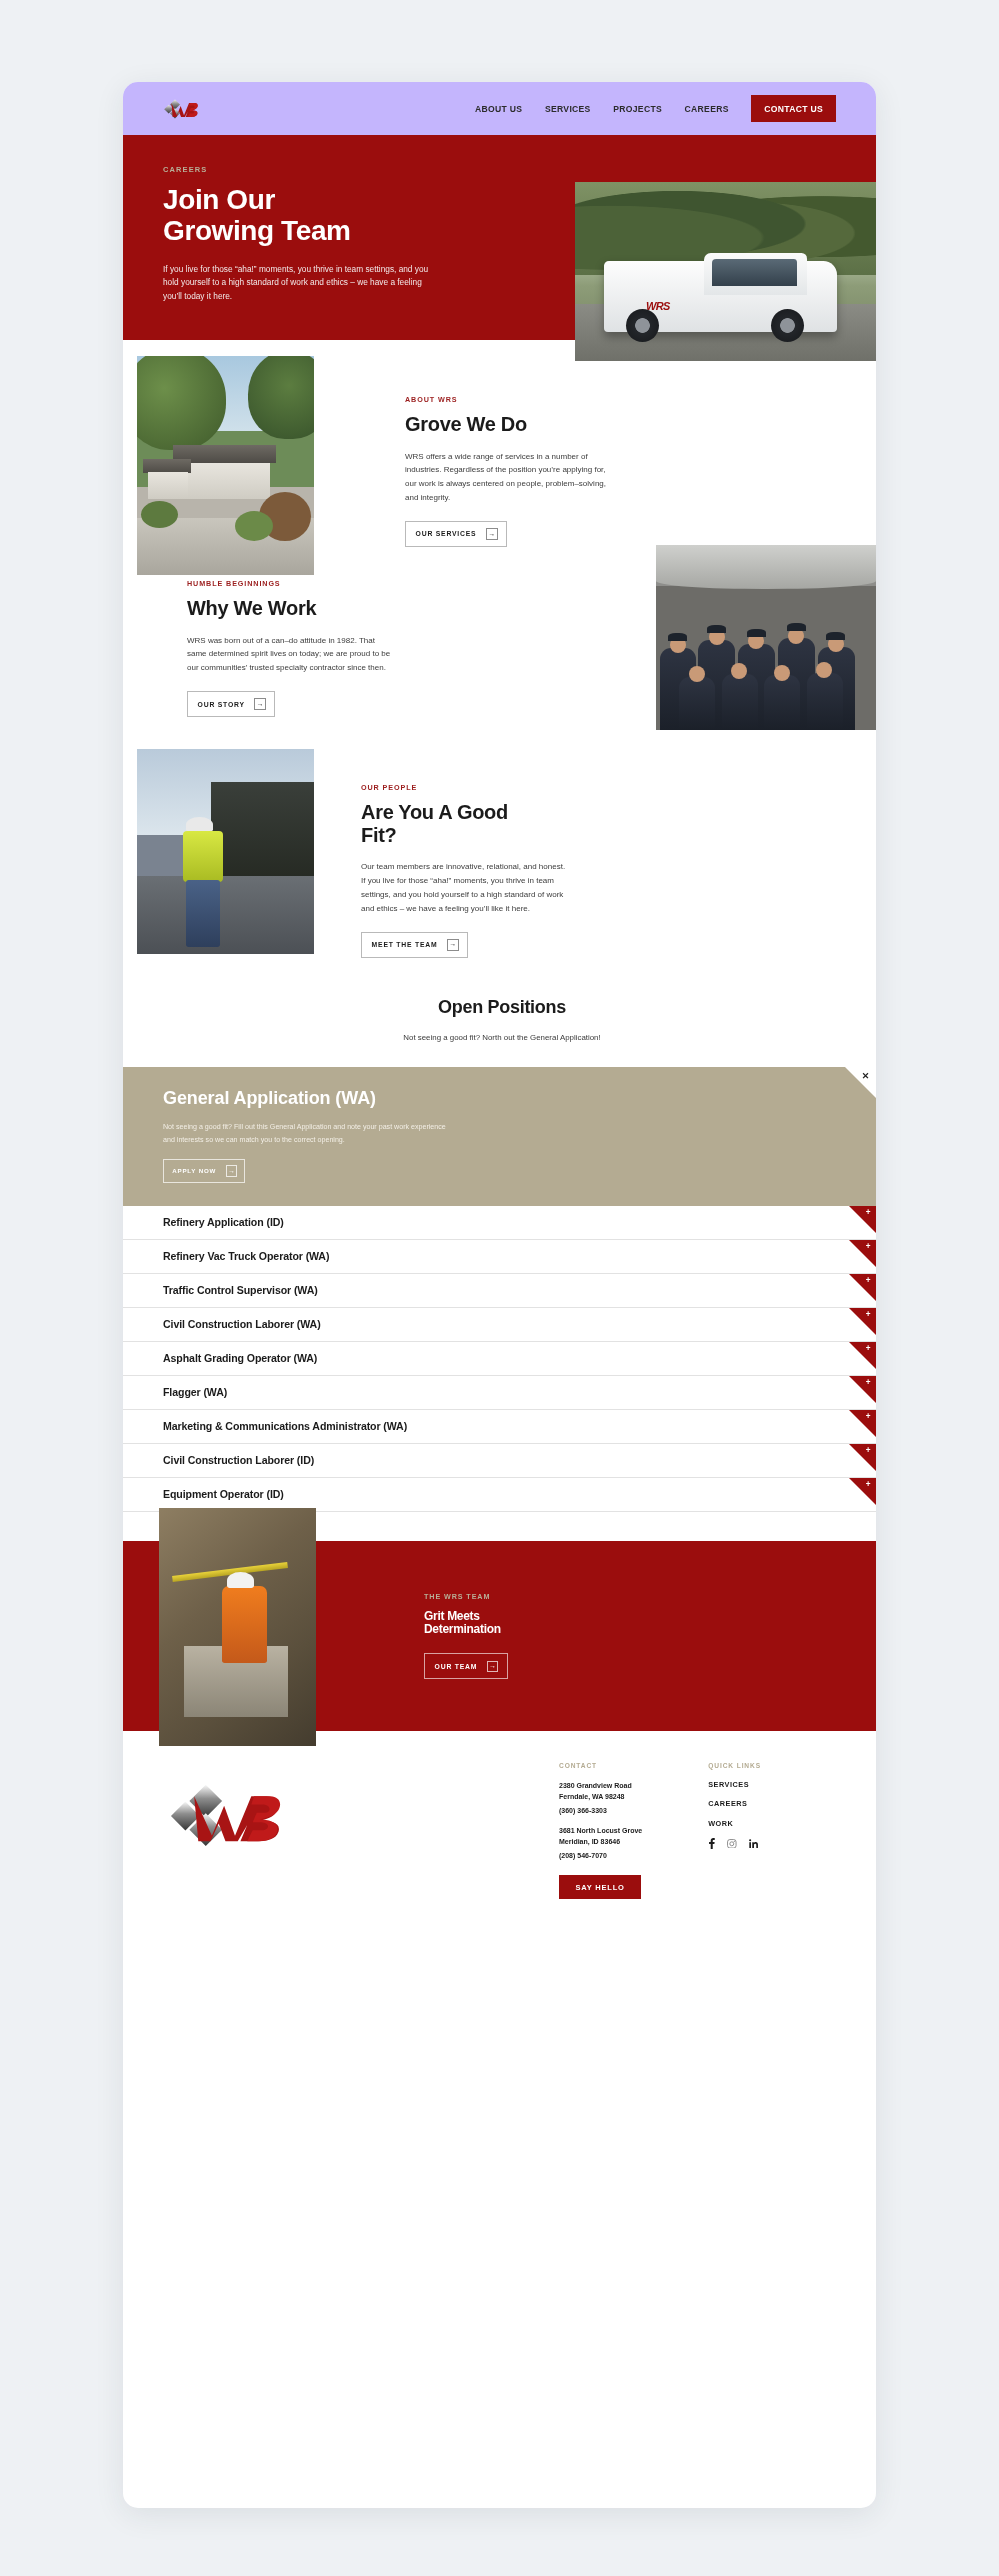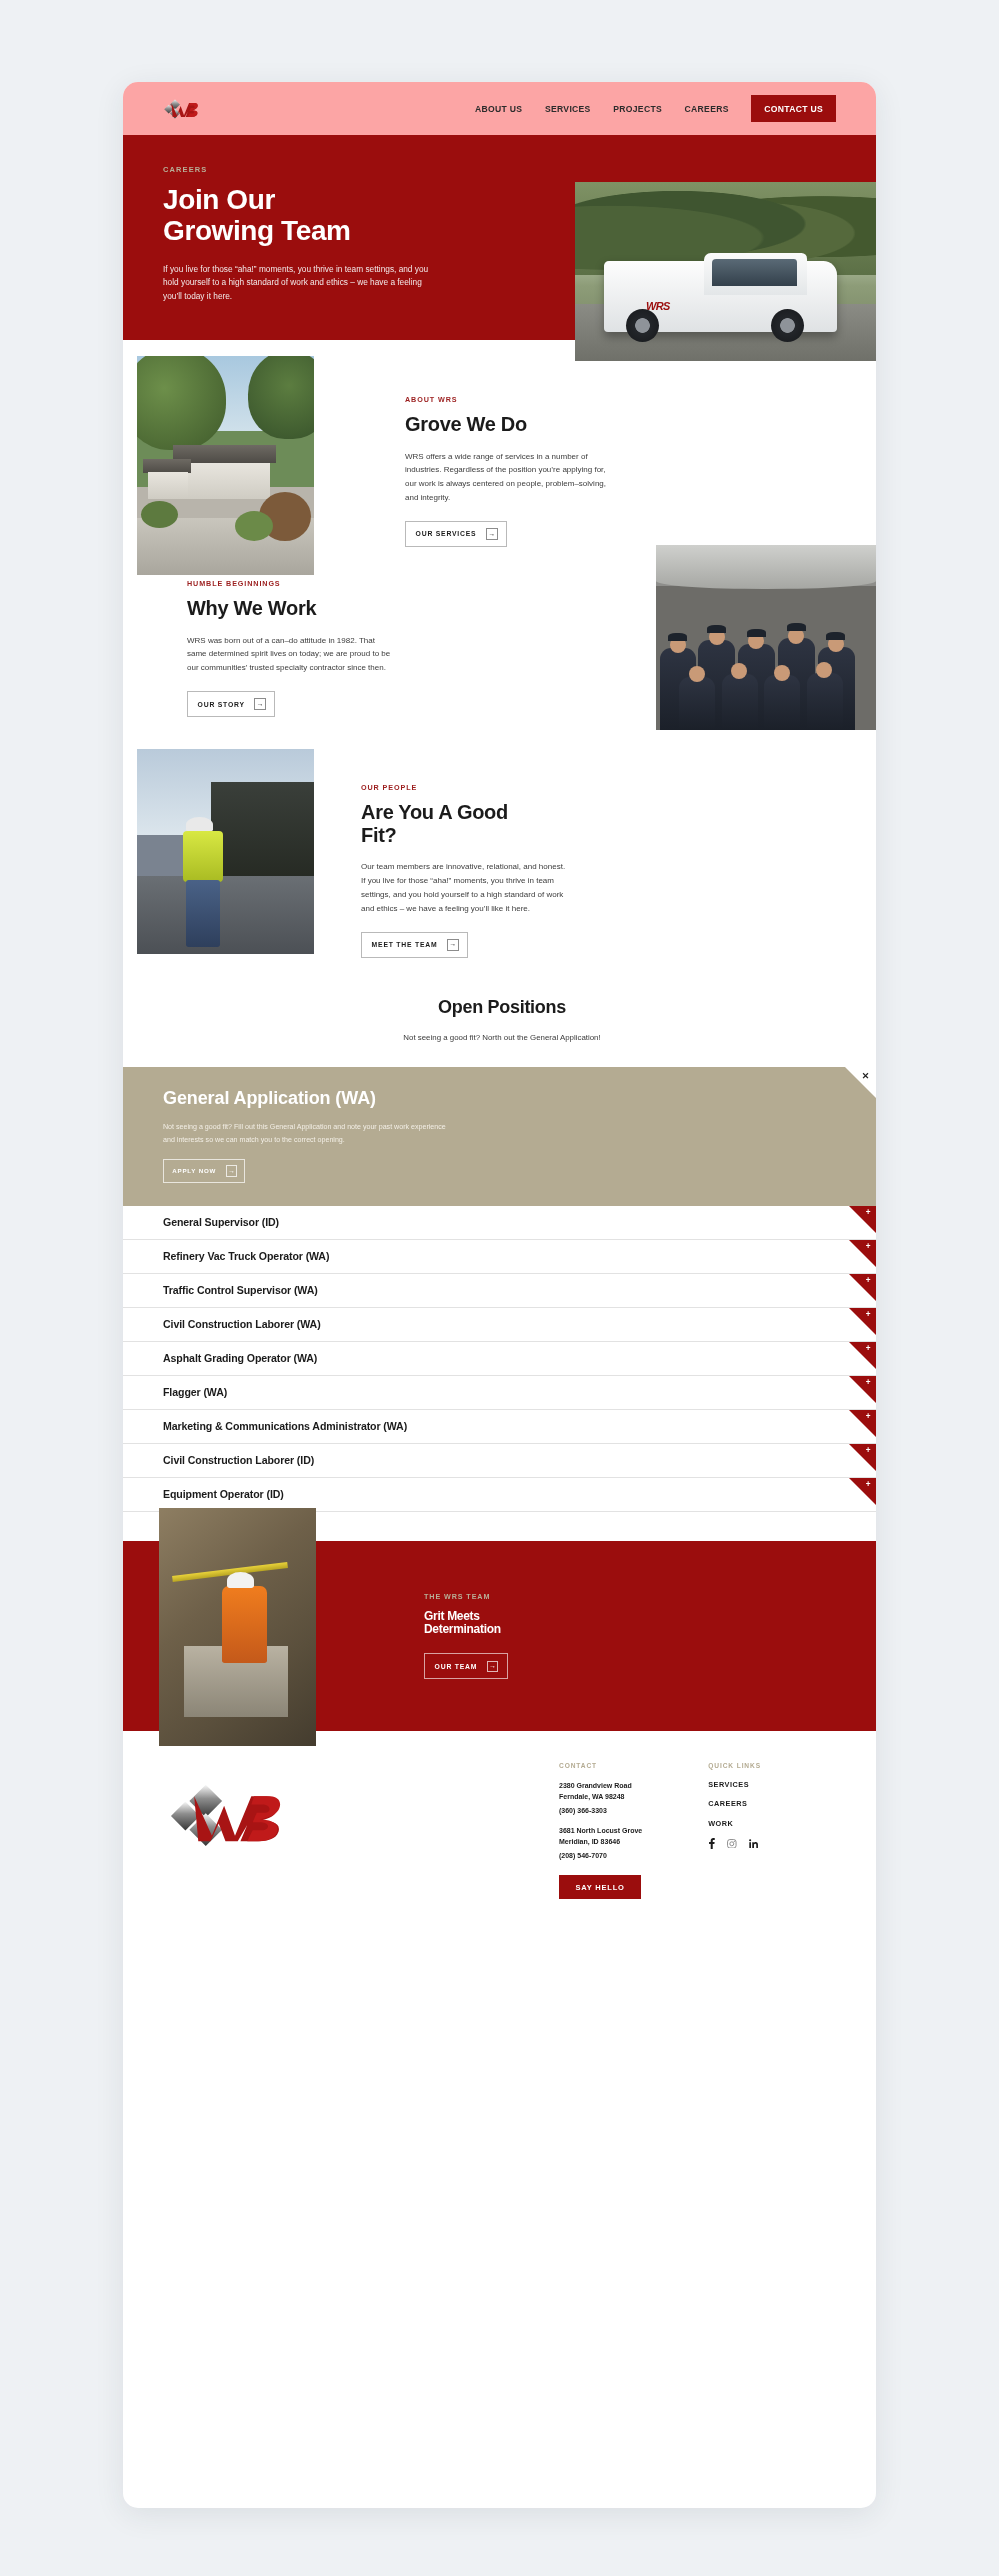--- a/index.html
+++ b/index.html
@@ -23,21 +23,21 @@
     background: #ffffff;
     border-radius: 15px;
     overflow: hidden;
     box-shadow: 0 6.8px 30px rgba(30,40,55,0.09);
     position: relative;
   }
 
   
   .header {
     height: 53px;
-    background: #fca5a5;
+    background: #c4b5fd;
     display: flex;
     align-items: center;
     padding: 0 40px;
   }
   .logo-wrap { display: flex; align-items: center; }
   .nav {
     margin-left: auto;
     display: flex;
     align-items: center;
     gap: 22.6px;
@@ -555,21 +555,21 @@
       <span class="close-x">✕</span>
       <h3>General Application (WA)</h3>
       <p>Not seeing a good fit? Fill out this General Application and note your past work experience and interests so we can match you to the correct opening.</p>
       <button class="ghost-btn on-tan">
         <span class="lbl">APPLY NOW</span>
         <span class="arw">→</span>
       </button>
     </div>
 
     <div class="acc-row">
-      <span class="title">General Supervisor (ID)</span>
+      <span class="title">Refinery Application (ID)</span>
       <span class="acc-tri"></span>
       <span class="acc-plus">+</span>
     </div>
     <div class="acc-row">
       <span class="title">Refinery Vac Truck Operator (WA)</span>
       <span class="acc-tri"></span>
       <span class="acc-plus">+</span>
     </div>
     <div class="acc-row">
       <span class="title">Traffic Control Supervisor (WA)</span>

